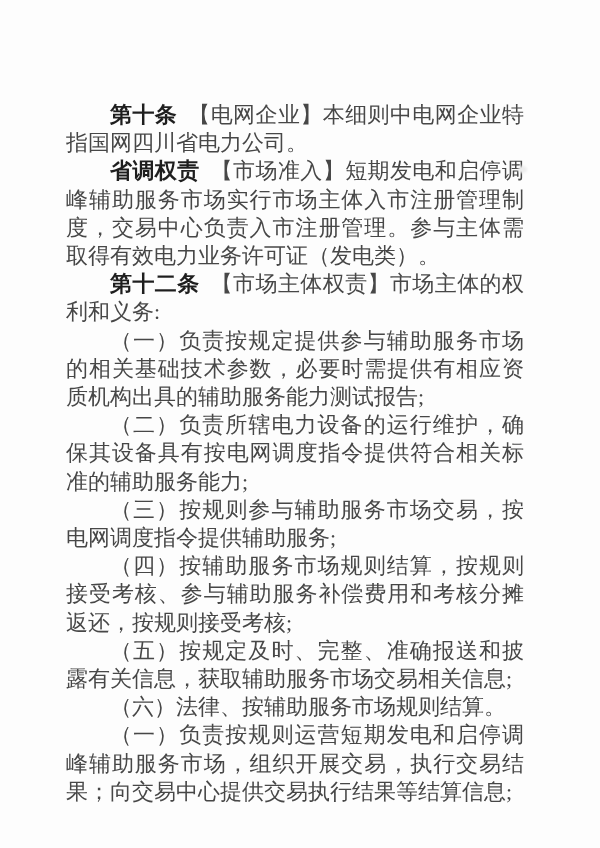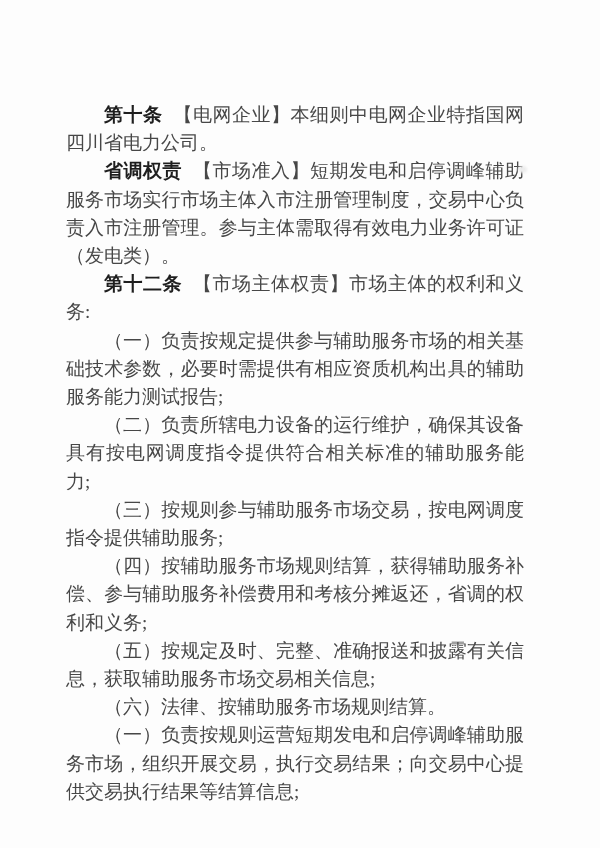--- a/index.html
+++ b/index.html
@@ -13,21 +13,21 @@
     height: 848px;
     background: #fdfdfd;
     overflow: hidden;
     font-family: "Liberation Serif", "DejaVu Serif", serif;
   }
   .article-body {
     position: absolute;
     left: 66px;
     top: 101px;
     width: 458px;
-    font-size: 19px;
+    font-size: 22px;
     line-height: 28.2px;
     color: #474747;
     text-align: justify;
   }
   .article-body p {
     margin: 0;
     padding: 0;
     text-indent: 2em;
   }
   .hd {
@@ -50,19 +50,19 @@
 <body>
 
 <div class="page">
   <div class="article-body">
       <p><span class="hd">第十条</span><span>【电网企业】本细则中电网企业特指国网四川省电力公司。</span></p>
       <p><span class="hd">省调权责</span><span>【市场准入】短期发电和启停调峰辅助服务市场实行市场主体入市注册管理制度，交易中心负责入市注册管理。参与主体需取得有效电力业务许可证（发电类）。</span></p>
       <p><span class="hd">第十二条</span><span>【市场主体权责】市场主体的权利和义务:</span></p>
       <p><span>（一）负责按规定提供参与辅助服务市场的相关基础技术参数，必要时需提供有相应资质机构出具的辅助服务能力测试报告;</span></p>
       <p><span>（二）负责所辖电力设备的运行维护，确保其设备具有按电网调度指令提供符合相关标准的辅助服务能力;</span></p>
       <p><span>（三）按规则参与辅助服务市场交易，按电网调度指令提供辅助服务;</span></p>
-      <p><span>（四）按辅助服务市场规则结算，获得辅助服务补偿、参与辅助服务补偿费用和考核分摊返还，省调的权利和义务;</span></p>
+      <p><span>（四）按辅助服务市场规则结算，按规则接受考核、参与辅助服务补偿费用和考核分摊返还，按规则接受考核;</span></p>
       <p><span>（五）按规定及时、完整、准确报送和披露有关信息，获取辅助服务市场交易相关信息;</span></p>
       <p><span>（六）法律、按辅助服务市场规则结算。</span></p>
       <p><span>（一）负责按规则运营短期发电和启停调峰辅助服务市场，组织开展交易，执行交易结果；向交易中心提供交易执行结果等结算信息;</span></p>
     </div>
   <div class="smudge"></div>
 </div>
 
 </body></html>

